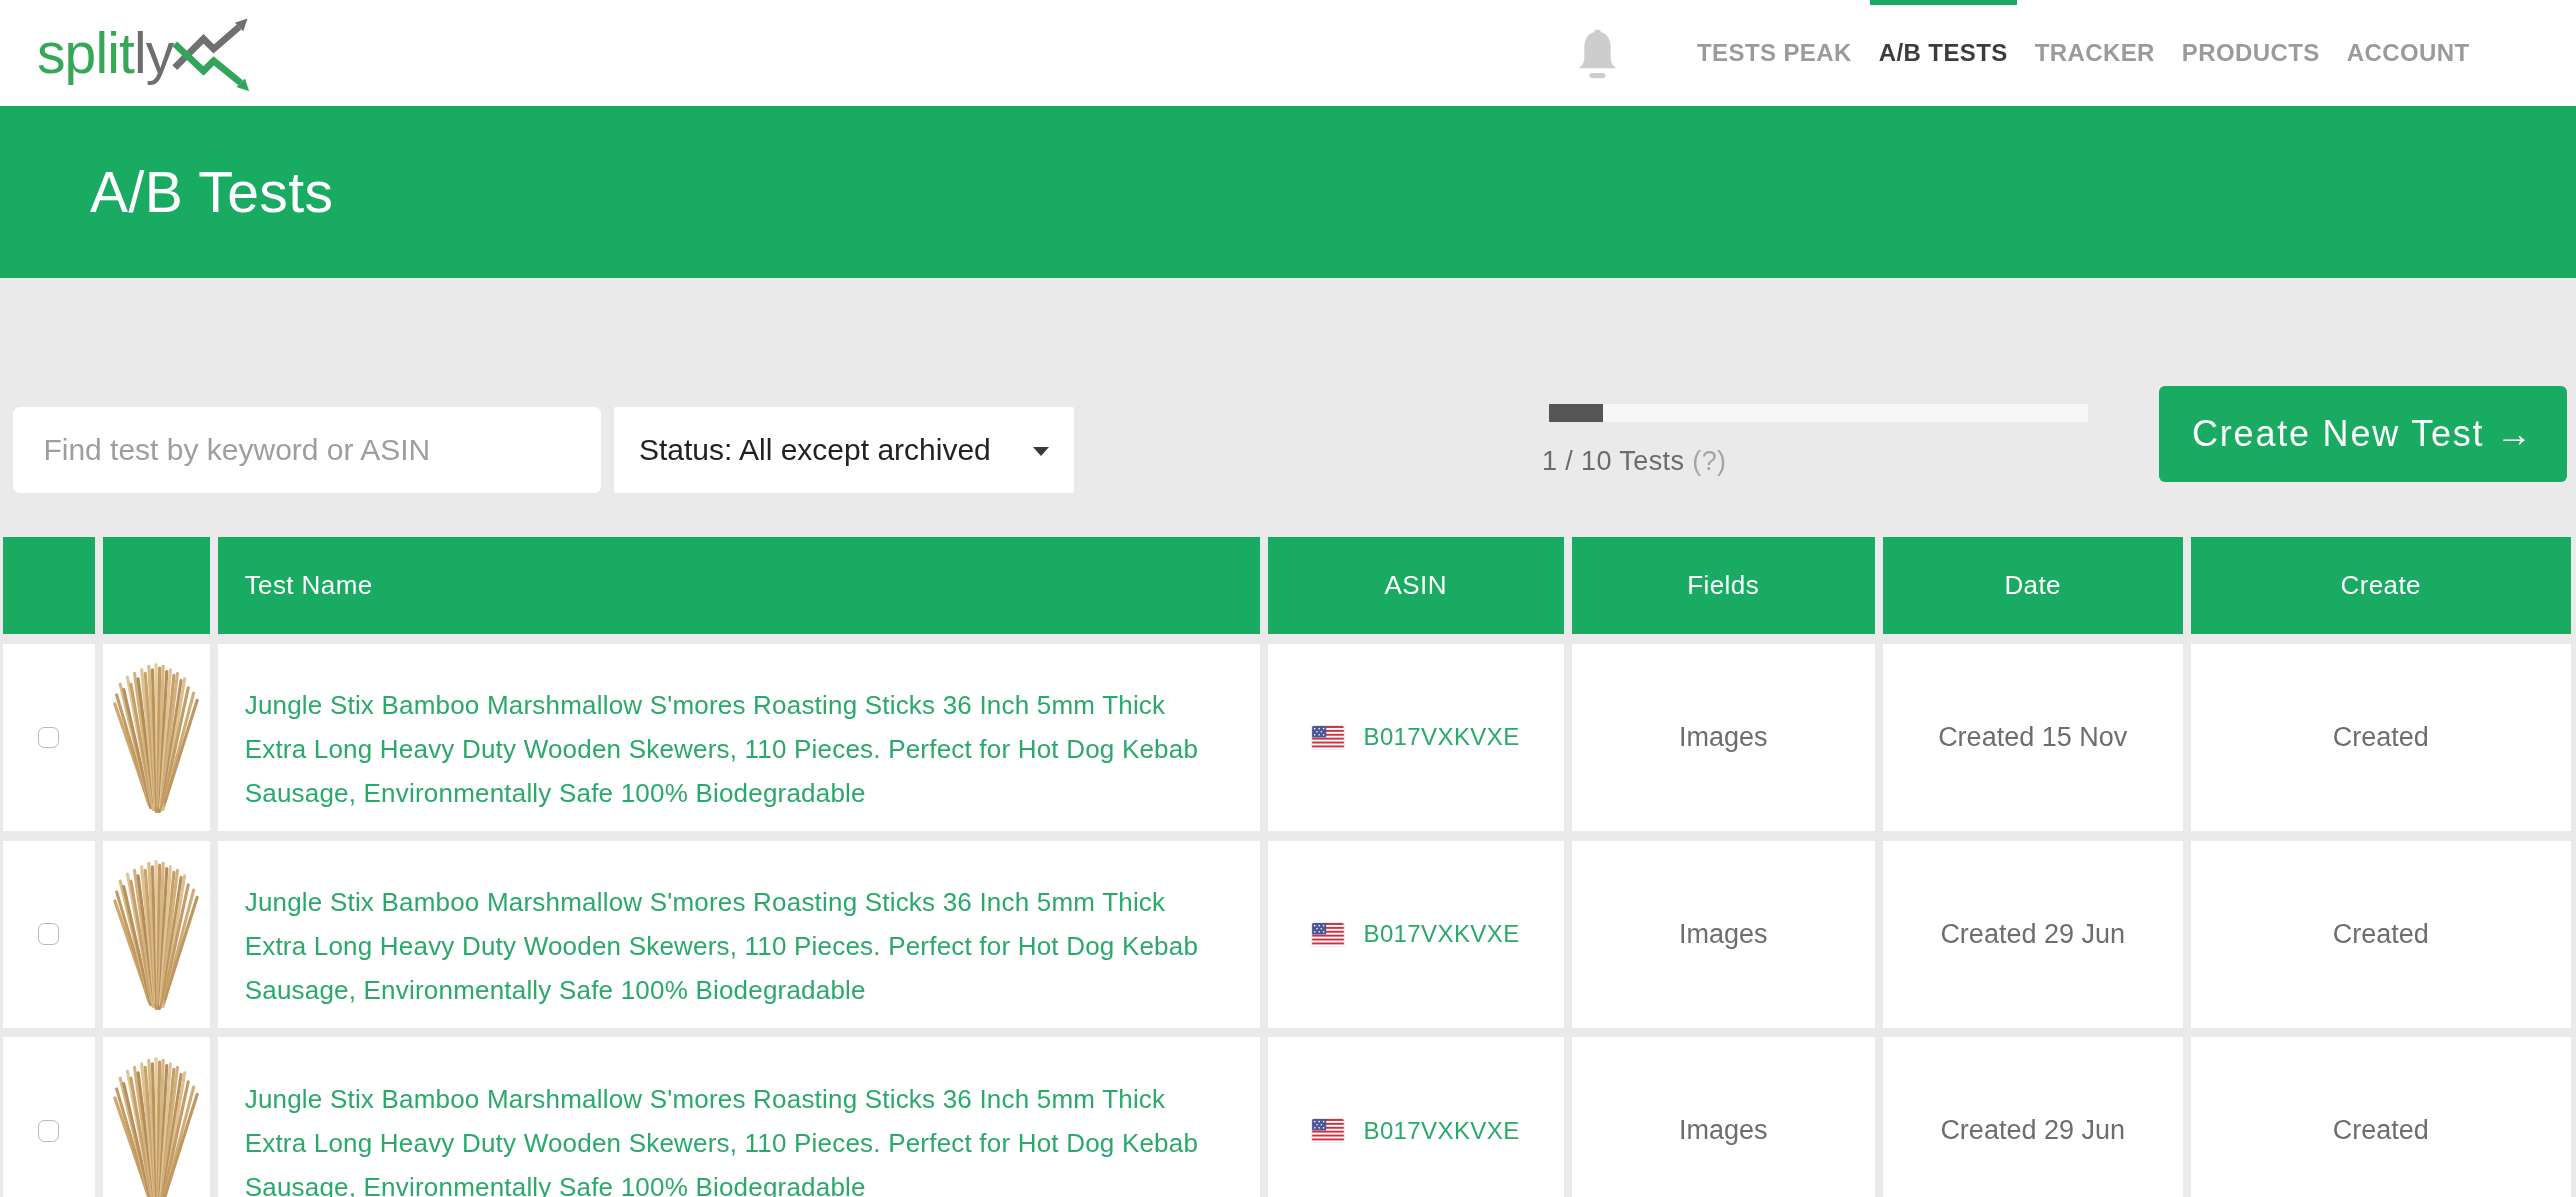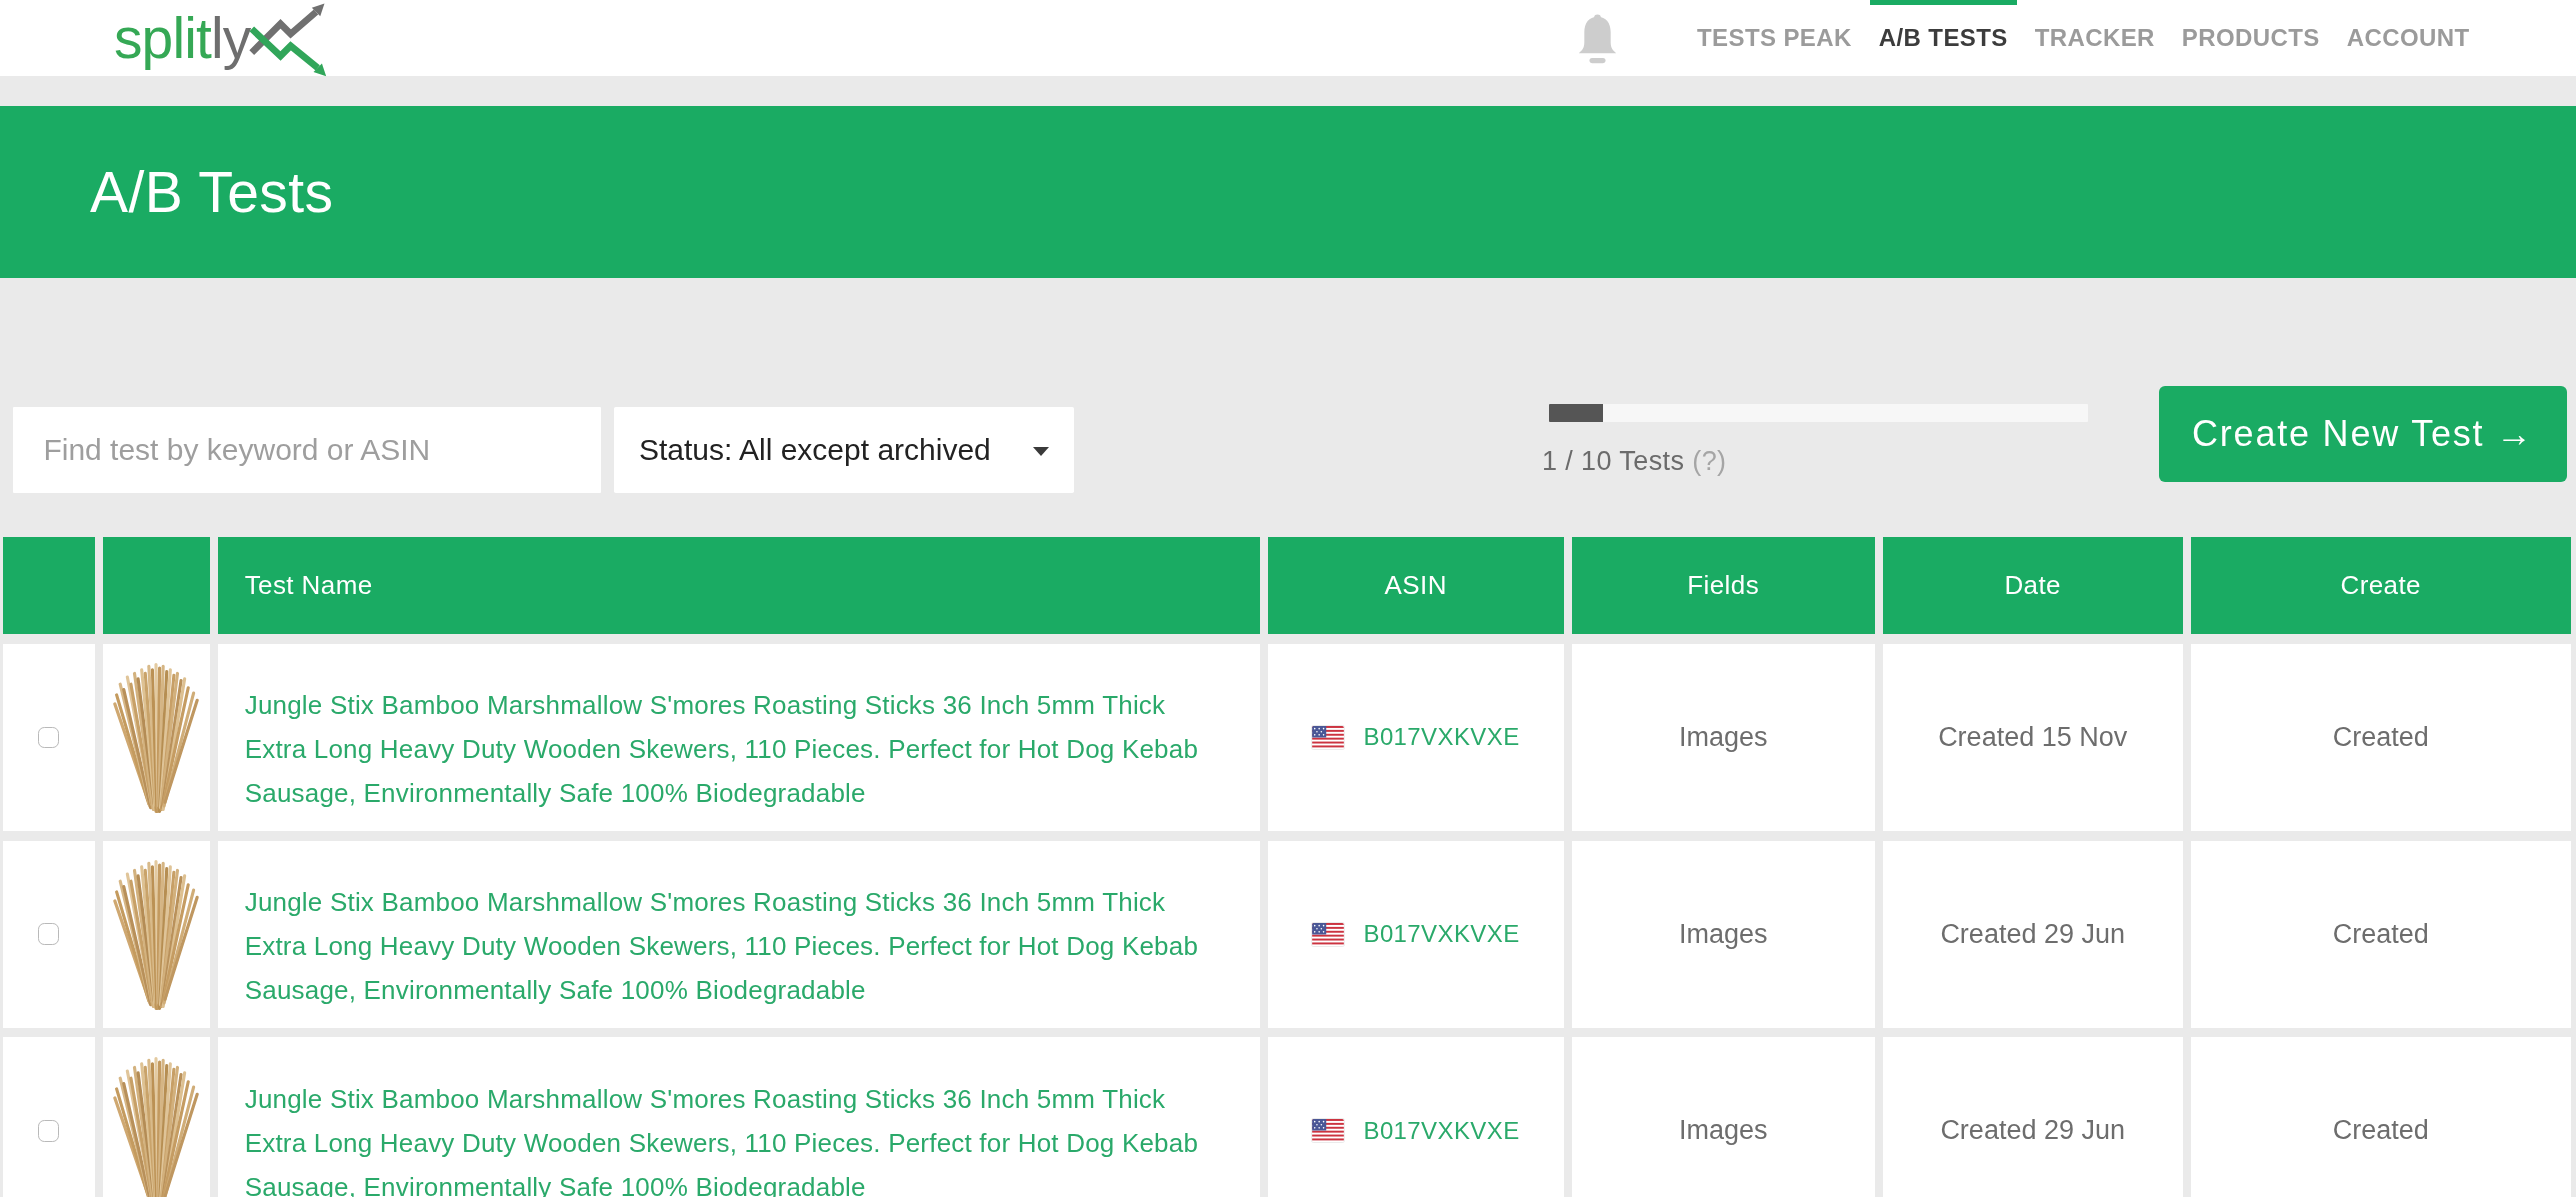--- a/index.html
+++ b/index.html
@@ -6,23 +6,23 @@
   body{
     width:2576px;height:1198px;overflow:hidden;
     background:#eaeaea;
     font-family:"Liberation Sans",sans-serif;
     -webkit-font-smoothing:antialiased;
   }
   .page{position:relative;width:2576px;height:1198px;}
 
   
   .navbar{
-    position:absolute;top:0;left:0;width:100%;height:76px;
+    position:absolute;top:0;left:0;width:100%;height:106px;
     background:#ffffff;display:flex;align-items:stretch;
-    box-sizing:border-box;padding-left:114px;padding-right:93px;
+    box-sizing:border-box;padding-left:37px;padding-right:93px;
   }
   .logo{display:flex;align-items:center;cursor:pointer;}
   .logo-text{font-size:57px;font-weight:400;letter-spacing:-0.9px;line-height:1;}
   .logo-text .lg-green{color:#35a855;}
   .logo-text .lg-gray{color:#6e6e6e;}
   .logo-mark{margin-left:-5.4px;margin-top:-3.6px;}
   .nav-spacer{flex:1;}
   .bell-wrap{display:flex;align-items:center;margin-right:59px;}
   .nav-items{display:flex;align-items:stretch;}
   .nav-item{
@@ -44,21 +44,21 @@
   }
   .banner h1{
     margin:0;color:#ffffff;font-size:57px;font-weight:400;letter-spacing:0.4px;
   }
 
   
   .search-box{
     position:absolute;left:13.4px;top:407px;width:588px;height:86px;
     background:#ffffff;border:none;outline:none;box-sizing:border-box;
     padding:0 30px;font-size:30px;color:#444;
-    font-family:"Liberation Sans",sans-serif;border-radius:1px;
+    font-family:"Liberation Sans",sans-serif;border-radius:7px;
   }
   .search-box::placeholder{color:#9e9e9e;opacity:1;}
   .status-dd{
     position:absolute;left:614px;top:407px;width:460px;height:86px;
     background:#ffffff;display:flex;align-items:center;justify-content:center;
     cursor:pointer;border-radius:1.8px;gap:28px;
   }
   .status-dd .dd-label{font-size:30px;color:#222222;white-space:nowrap;}
   .caret{
     width:0;height:0;margin-left:14.3px;margin-top:3.6px;

